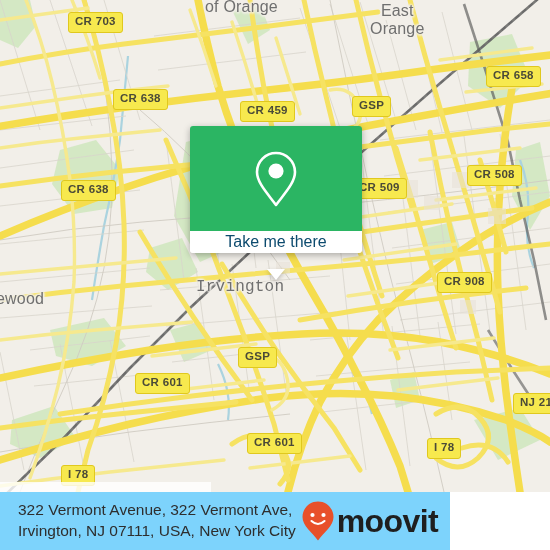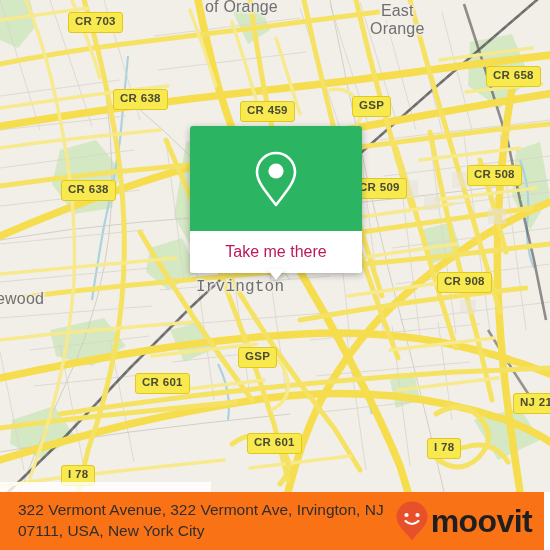--- a/index.html
+++ b/index.html
@@ -93,25 +93,25 @@
     height: 105px;
     border-radius: 3px 3px 0 0;
     display: flex;
     align-items: center;
     justify-content: center;
   }
   #poi-pin-icon { display: block; }
   #poi-card-button {
     background: #ffffff;
     border-radius: 0 0 3px 3px;
-    height: 42px;
+    height: 22px;
     display: flex;
     align-items: center;
     justify-content: center;
-    color: #be185d;
+    color: #0c4a6e;
     font-size: 16px;
     font-family: "Liberation Sans", sans-serif;
     cursor: pointer;
     position: relative;
   }
   #poi-card-tail {
     position: absolute;
     left: 50%;
     margin-left: -9px;
     top: 143px;
@@ -141,23 +141,23 @@
     z-index: 30;
     box-sizing: border-box;
     margin-top: 20px;
   }
 
   
   #footer {
     position: absolute;
     left: 0;
     top: 492px;
-    width: 544px;
+    width: 450px;
     height: 58px;
-    background: #f97316;
+    background: #7dd3fc;
     display: flex;
     align-items: center;
     box-sizing: border-box;
     padding: 0 8px 0 18px;
   }
   #footer-address {
     flex: 1 1 auto;
     color: #2e2e2e;
     font-size: 15.5px;
     line-height: 1.35;

